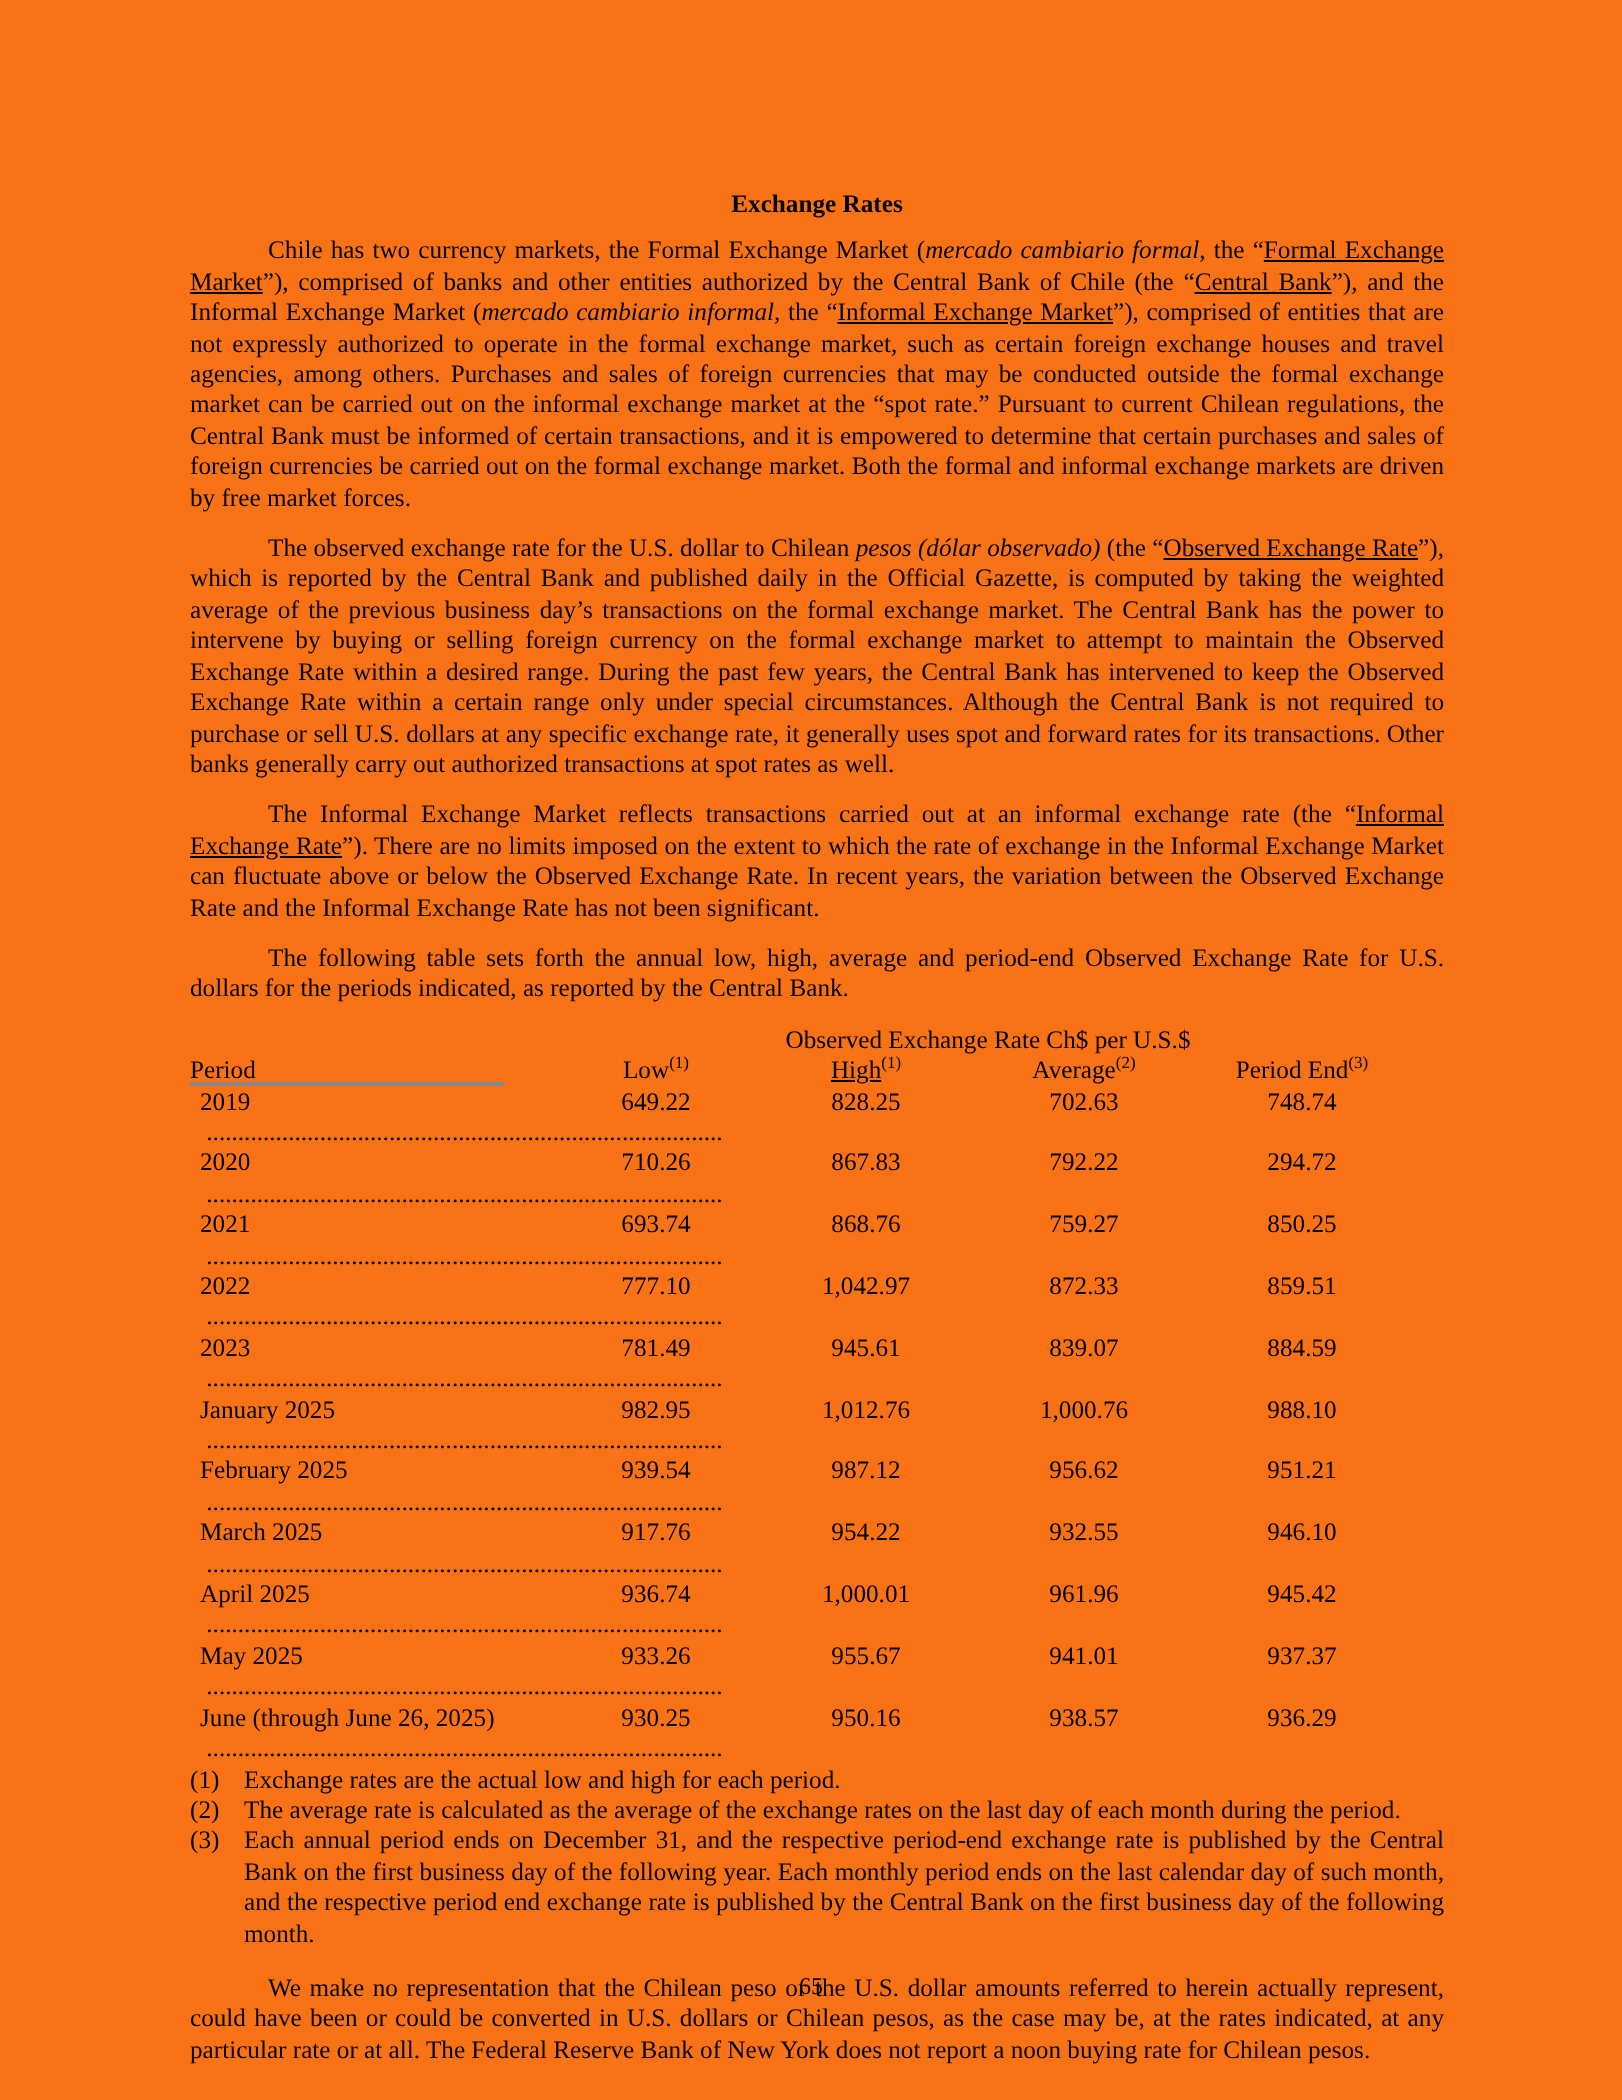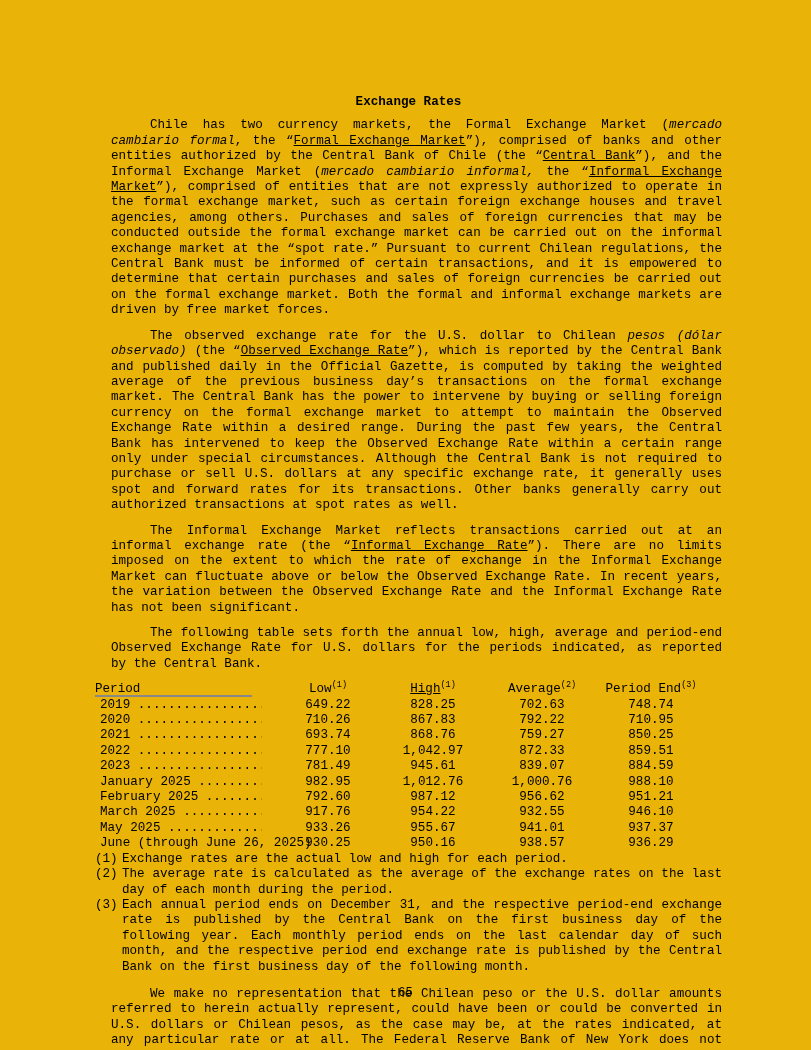--- a/index.html
+++ b/index.html
@@ -1,33 +1,33 @@
 <!DOCTYPE html>
 <html><head>
 <meta charset="utf-8">
 <style>
   html,body{margin:0;padding:0;background:#e8e8e8;}
   .page{
     position:relative;
     width:811px;height:1050px;
-    background:#eab308;
-    font-family:Liberation Mono, monospace;
+    background:#f97316;
+    font-family:Liberation Serif, serif;
     color:#000;
     overflow:hidden;
   }
   .content{
     position:absolute;left:95px;top:0;width:627px;
     font-size:12.6px;line-height:15.4px;
   }
   .doc-title{
     margin:95px 0 8px 0;
     font-size:12.6px;font-weight:bold;text-align:center;
   }
   .para{
-    margin:0 0 10px 16px;
+    margin:0 0 10px 0;
     text-align:justify;
     text-indent:39px;
   }
   .italic{font-style:italic;}
   .underline{text-decoration:underline;}
 
   table.xrate{
     border-collapse:collapse;
     table-layout:fixed;
     width:613px;
@@ -46,21 +46,21 @@
   th.th-period{
     font-weight:bold;text-align:left;padding-left:2px;position:relative;
   }
   th.th-period::after{
     content:"";position:absolute;left:0;bottom:1px;width:157px;height:2px;background:#888888;
   }
   th.th-num{font-weight:bold;text-align:center;}
   th.th-num .u{text-decoration:underline;}
   sup{font-size:8.5px;line-height:0;}
   td.num{text-align:center;}
-  .period-flex{display:flex;align-items:baseline;padding-left:5px;padding-right:18px;}
+  .period-flex{display:flex;align-items:baseline;padding-left:5px;padding-right:18px;flex-direction:column;}
   .p-label{white-space:nowrap;flex:0 0 auto;}
   .p-dots{flex:1 1 auto;overflow:hidden;white-space:nowrap;}
   .p-dots::after{content:"\00a0..................................................................................";}
 
   .source-line{margin-top:20px;}
   .fn{display:flex;}
   .fn-num{flex:0 0 27px;}
   .fn-text{flex:1 1 auto;text-align:justify;}
   .closing{margin-top:12px;}
   .pageno{
@@ -86,20 +86,24 @@
     <table class="xrate">
       <colgroup>
         <col class="c-period">
           <col class="c-low">
           <col class="c-high">
           <col class="c-avg">
           <col class="c-pe">
       </colgroup>
       <thead>
         <tr>
+          <th></th>
+          <th class="span-head" colspan="4">Observed Exchange Rate Ch$ per U.S.$</th>
+        </tr>
+        <tr>
           <th class="th-period"><span>Period</span></th>
           <th class="th-num"><span>Low</span><sup>(1)</sup></th>
           <th class="th-num"><span class="u">High</span><sup>(1)</sup></th>
           <th class="th-num"><span>Average</span><sup>(2)</sup></th>
           <th class="th-num"><span>Period End</span><sup>(3)</sup></th>
         </tr>
       </thead>
       <tbody id="table-body">
           <tr>
             <td>
@@ -116,21 +120,21 @@
           <tr>
             <td>
               <div class="period-flex">
                 <span class="p-label">2020</span>
                 <span class="p-dots"></span>
               </div>
             </td>
             <td class="num">710.26</td>
             <td class="num">867.83</td>
             <td class="num">792.22</td>
-            <td class="num">710.95</td>
+            <td class="num">294.72</td>
           </tr>
           <tr>
             <td>
               <div class="period-flex">
                 <span class="p-label">2021</span>
                 <span class="p-dots"></span>
               </div>
             </td>
             <td class="num">693.74</td>
             <td class="num">868.76</td>
@@ -173,36 +177,48 @@
             <td class="num">1,000.76</td>
             <td class="num">988.10</td>
           </tr>
           <tr>
             <td>
               <div class="period-flex">
                 <span class="p-label">February 2025</span>
                 <span class="p-dots"></span>
               </div>
             </td>
-            <td class="num">792.60</td>
+            <td class="num">939.54</td>
             <td class="num">987.12</td>
             <td class="num">956.62</td>
             <td class="num">951.21</td>
           </tr>
           <tr>
             <td>
               <div class="period-flex">
                 <span class="p-label">March 2025</span>
                 <span class="p-dots"></span>
               </div>
             </td>
             <td class="num">917.76</td>
             <td class="num">954.22</td>
             <td class="num">932.55</td>
             <td class="num">946.10</td>
+          </tr>
+          <tr>
+            <td>
+              <div class="period-flex">
+                <span class="p-label">April 2025</span>
+                <span class="p-dots"></span>
+              </div>
+            </td>
+            <td class="num">936.74</td>
+            <td class="num">1,000.01</td>
+            <td class="num">961.96</td>
+            <td class="num">945.42</td>
           </tr>
           <tr>
             <td>
               <div class="period-flex">
                 <span class="p-label">May 2025</span>
                 <span class="p-dots"></span>
               </div>
             </td>
             <td class="num">933.26</td>
             <td class="num">955.67</td>

